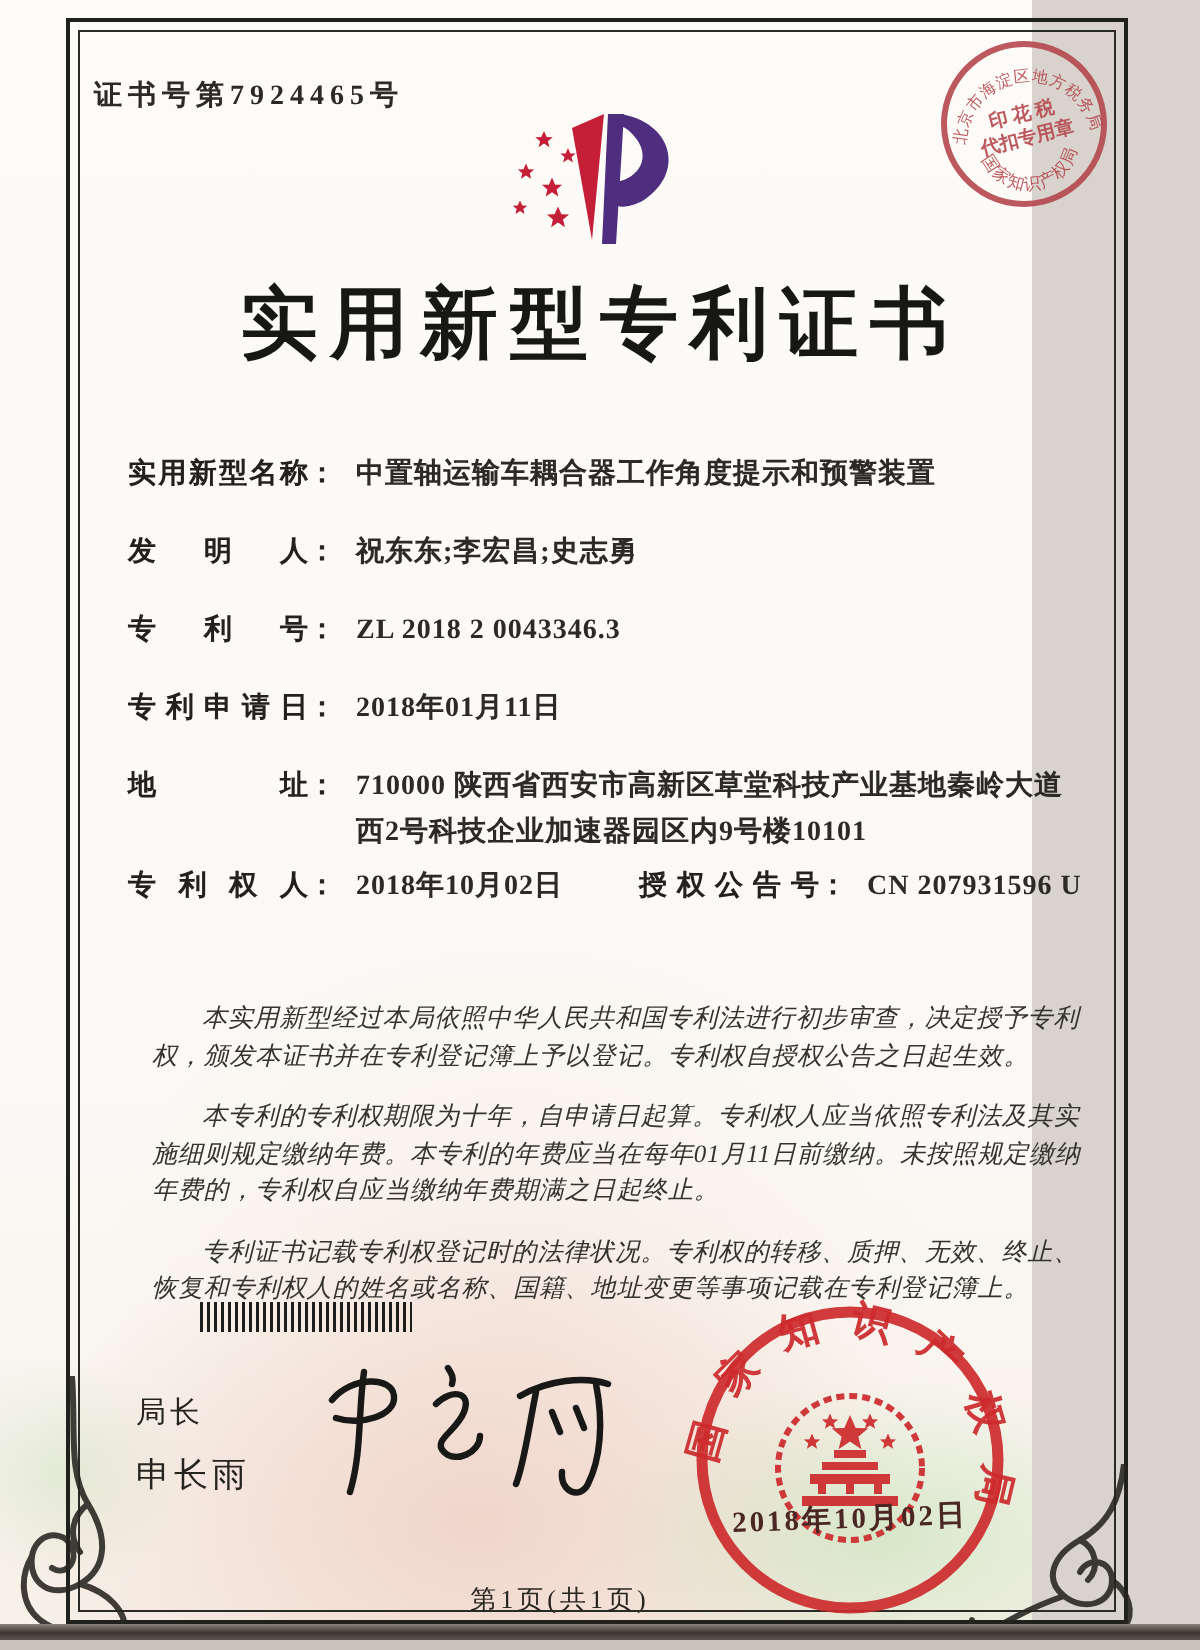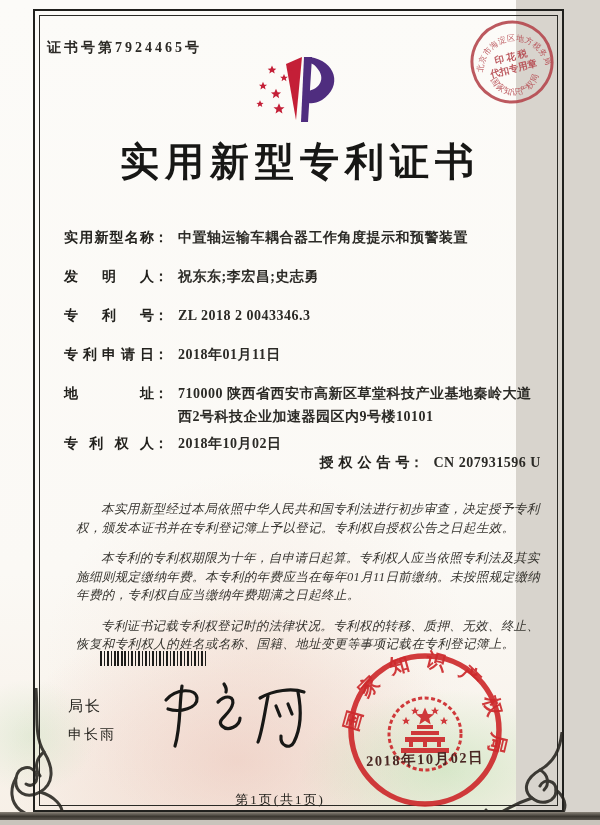--- a/index.html
+++ b/index.html
@@ -35,36 +35,36 @@
     font-size:39px;font-weight:700;letter-spacing:6px;color:#171715;}
 
   .fields{position:absolute;left:64px;top:226px;width:486px;font-size:14px;}
   .frow{line-height:23px;margin-bottom:16px;white-space:nowrap;}
   .frow.addr{margin-bottom:4px;}
   .flabel{display:inline-block;width:90px;text-align:justify;text-align-last:justify;
     font-weight:700;color:#22211d;vertical-align:top;}
   .fcolon{display:inline-block;font-weight:700;vertical-align:top;margin-right:10px;}
   .fvalue{display:inline-block;max-width:380px;white-space:pre-line;vertical-align:top;
     color:#2b2a26;font-weight:600;letter-spacing:0.5px;}
-  .pair2{display:inline-block;margin-left:38px;margin-top:19px;}
+  .pair2{display:inline-block;margin-left:38px;}
 
   .paras{position:absolute;left:64px;top:488px;width:494px;font-size:12.5px;
     line-height:18.5px;color:#35332e;font-style:italic;}
   .paras p{margin:12px;text-indent:2em;letter-spacing:0.4px;}
   .paras p + p{margin-top:1px;}
   .paras p.last{margin-top:8px;}
 
   .barcode{position:absolute;left:100px;top:651px;width:106px;height:15px;
     background-image:
       repeating-linear-gradient(90deg,#1d1d1b 0 1.5px,transparent 1.5px 3.5px),
       repeating-linear-gradient(90deg,#1d1d1b 0 1px,transparent 1px 7px);}
 
   .officer-title{position:absolute;left:68px;top:697px;font-size:15px;letter-spacing:2px;
     font-family:"Liberation Sans","DejaVu Sans",sans-serif;color:#26241f;}
-  .officer-name{position:absolute;left:68px;top:726px;font-size:14px;letter-spacing:2px;
+  .officer-name{position:absolute;left:68px;top:726px;font-size:17px;letter-spacing:2px;
     font-family:"Liberation Sans","DejaVu Sans",sans-serif;color:#26241f;}
   .signature{position:absolute;left:152px;top:676px;}
 
   .seal{position:absolute;left:341px;top:646px;}
   .seal-date{position:absolute;left:366px;top:750px;font-size:14.5px;letter-spacing:1.5px;
     color:#4a2723;font-weight:600;transform:rotate(-2deg);}
 
   .tax-stamp{position:absolute;left:464px;top:14px;transform:rotate(-14deg);}
 
   .footer{position:absolute;left:0;top:791px;width:560px;text-align:center;

